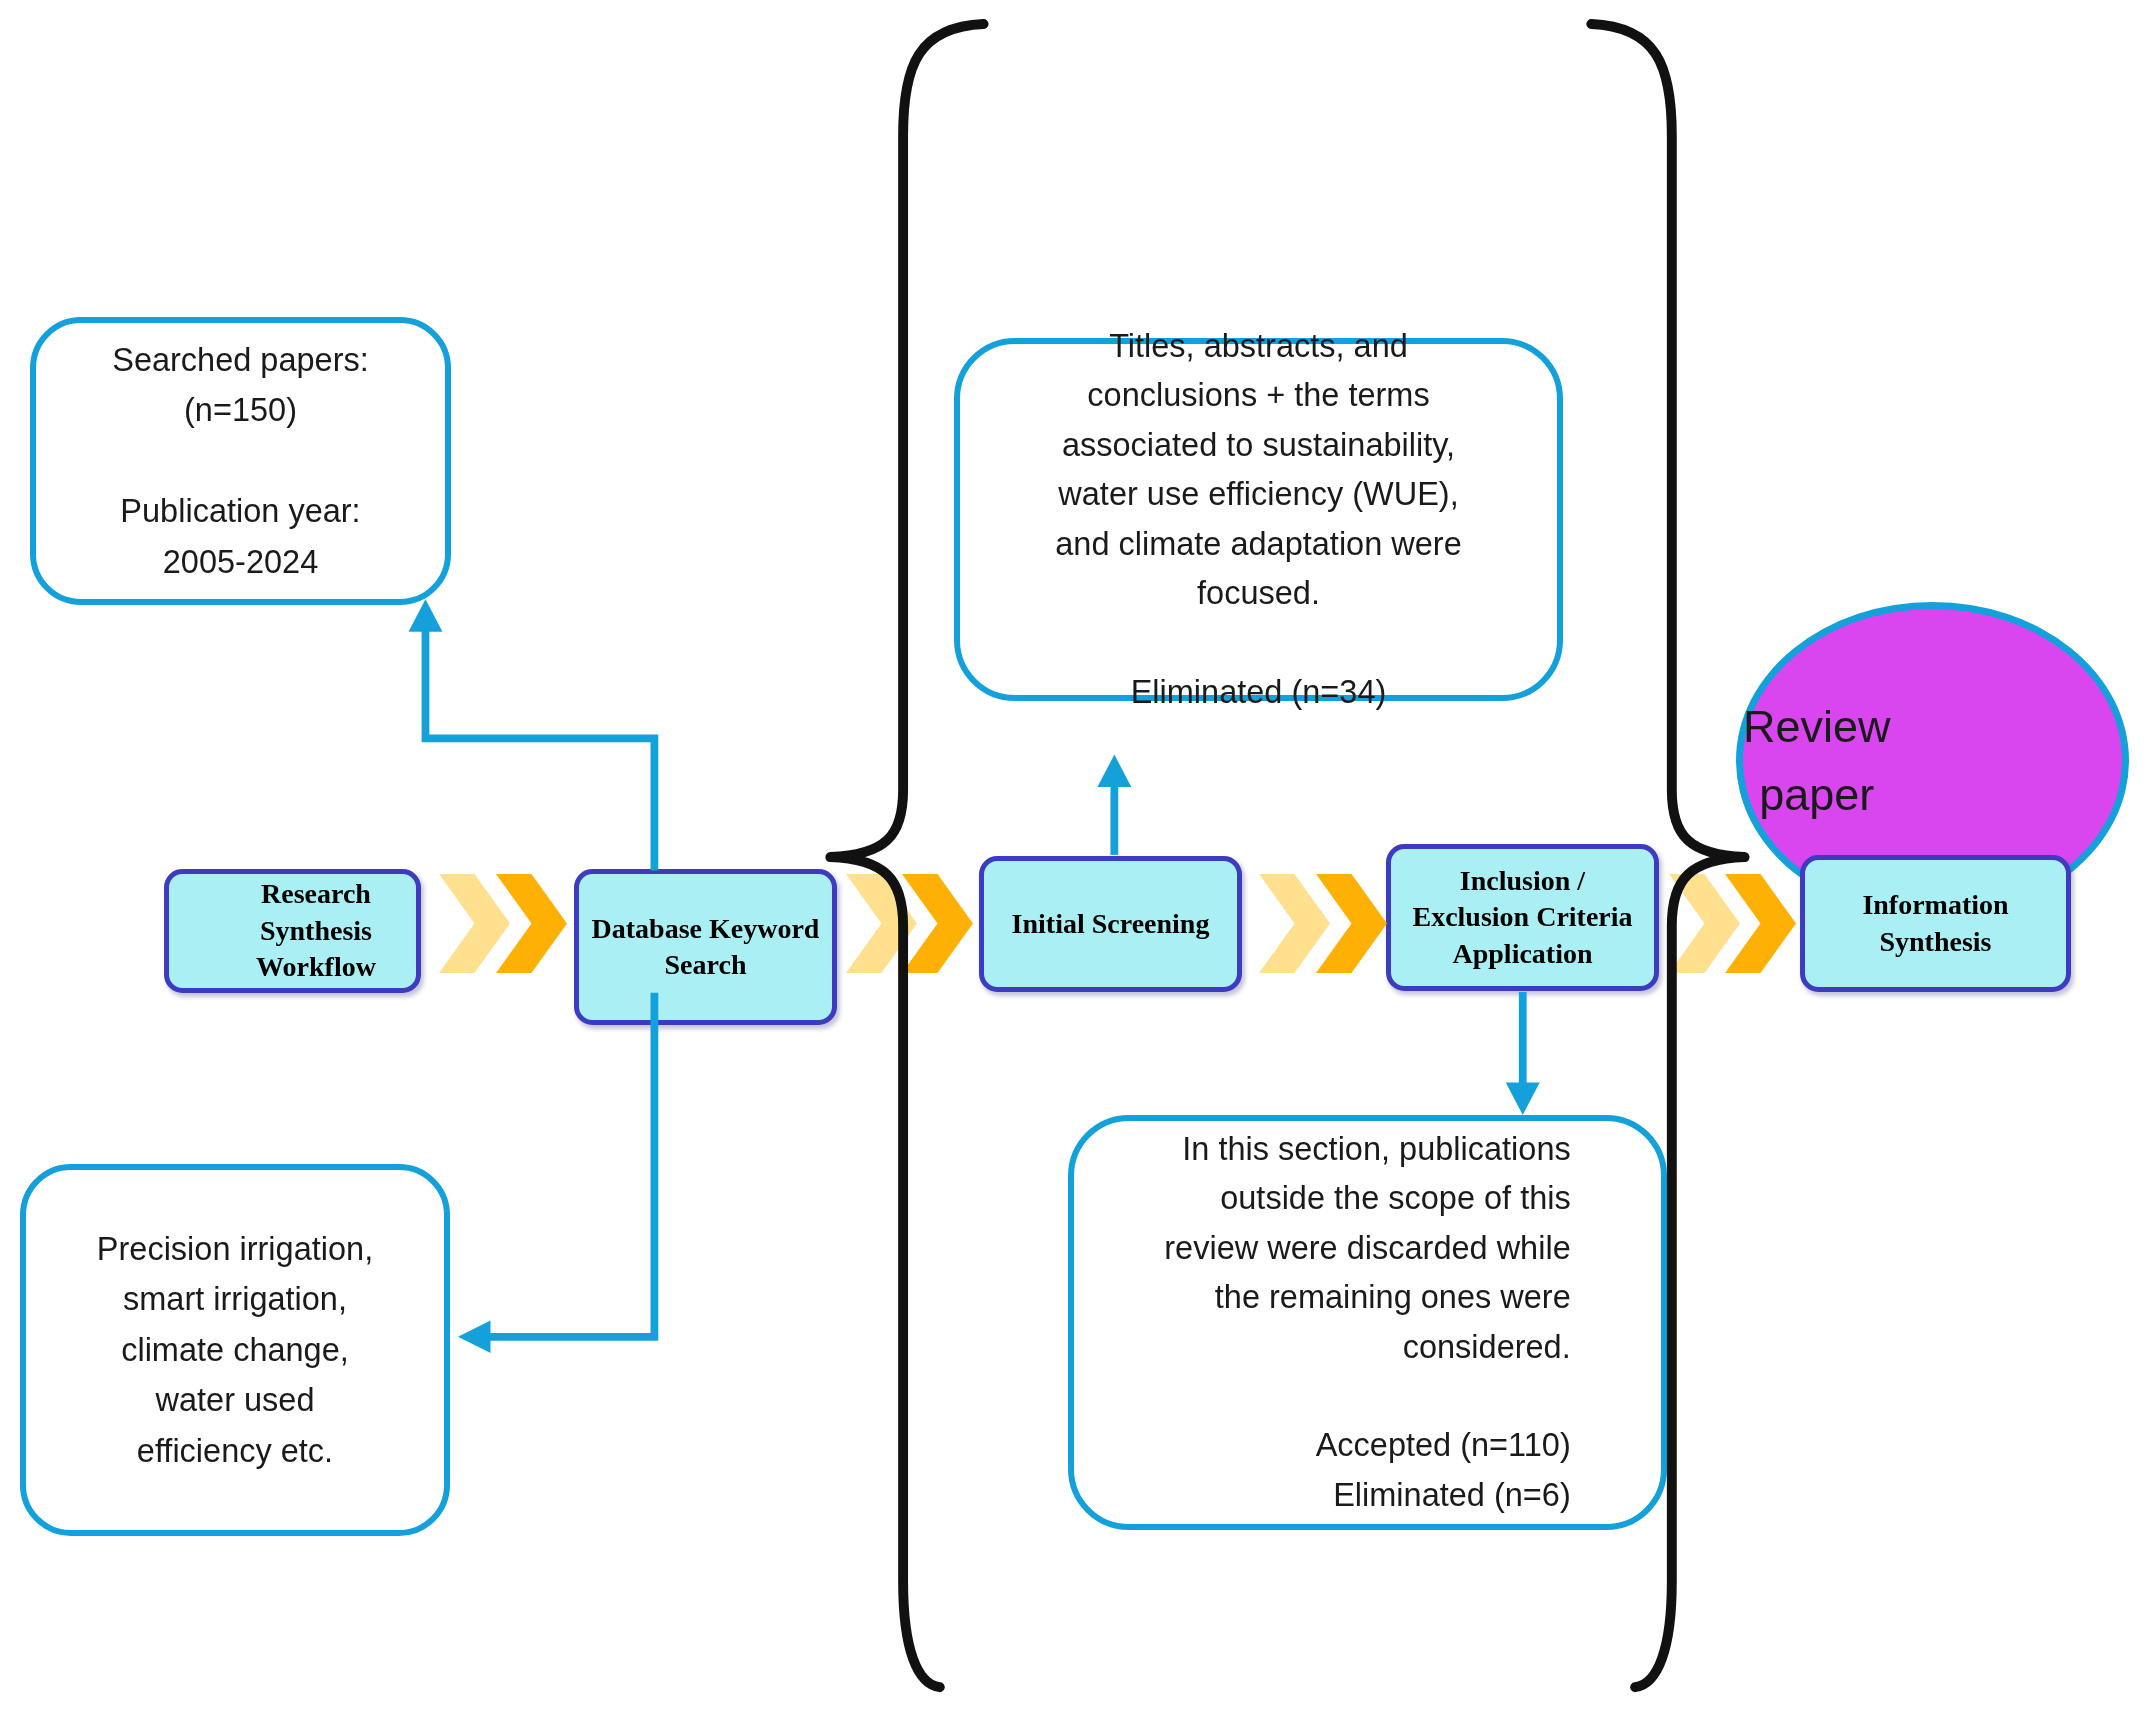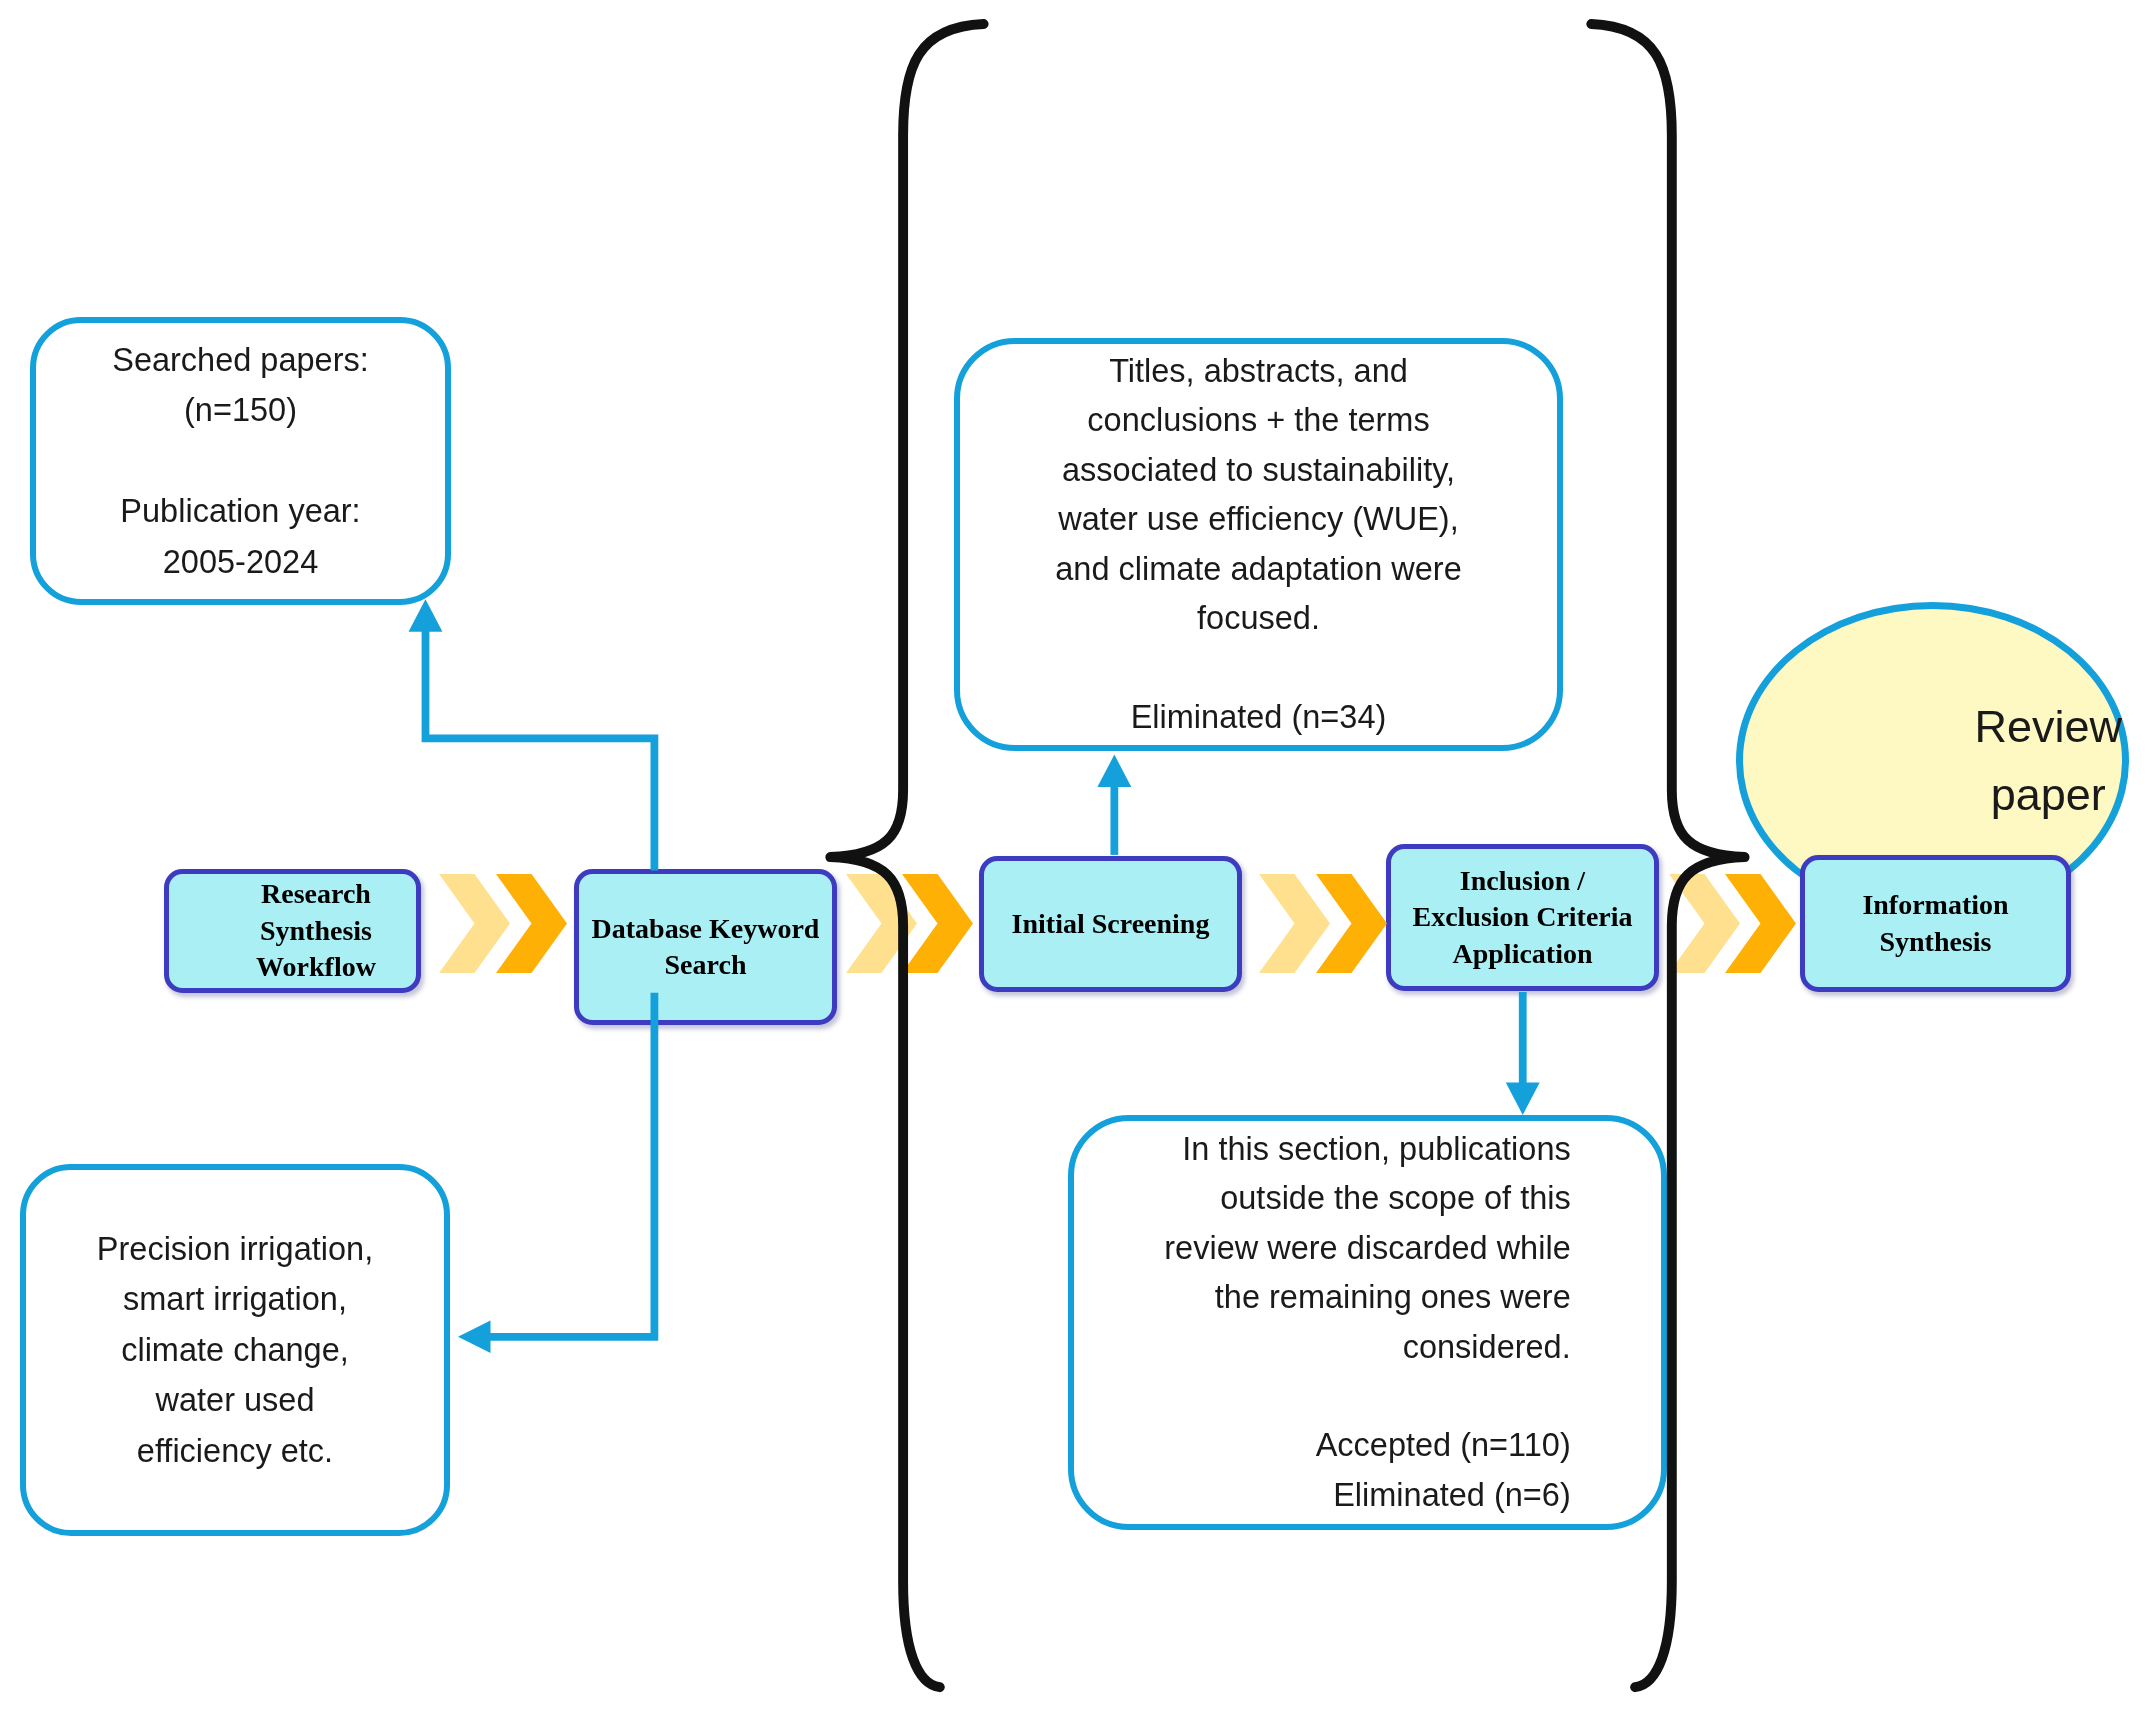--- a/index.html
+++ b/index.html
@@ -55,22 +55,22 @@
     z-index:2;
   }
   .chev.light{background:var(--chevron-light,#FFE08F);}
   .chev.dark{background:var(--chevron-dark,#FFB005);}
   
   .ellipse{
     position:absolute;
     left:1736px;top:602px;width:393px;height:317px;
     border:7px solid var(--callout-border,#14A0DA);
     border-radius:50%;
-    background:#fef9c3;
-    display:flex;align-items:center;justify-content:flex-end;
+    background:#d946ef;
+    display:flex;align-items:center;justify-content:flex-start;
     box-sizing:border-box;
     z-index:1;
   }
   .ellipse .txt{
     white-space:pre-line;
     text-align:center;
     font-size:45px;
     line-height:1.5;
     color:var(--text,#1A1A1A);
   }
@@ -103,21 +103,21 @@
   </div>
 
   <div class="callout" style="left:30px;top:309px;width:421px;height:288px;margin-top:8px;">
     <div class="txt">Searched papers:
 (n=150)
 
 Publication year:
 2005-2024</div>
   </div>
 
-  <div class="callout" style="left:954px;top:338px;width:609px;height:413px;border-radius:61px;">
+  <div class="callout" style="left:954px;top:338px;width:609px;height:363px;border-radius:61px;">
     <div class="txt" style="line-height:1.52;">Titles, abstracts, and
 conclusions + the terms
 associated to sustainability,
 water use efficiency (WUE),
 and climate adaptation were
 focused.
 
 Eliminated (n=34)</div>
   </div>
 

